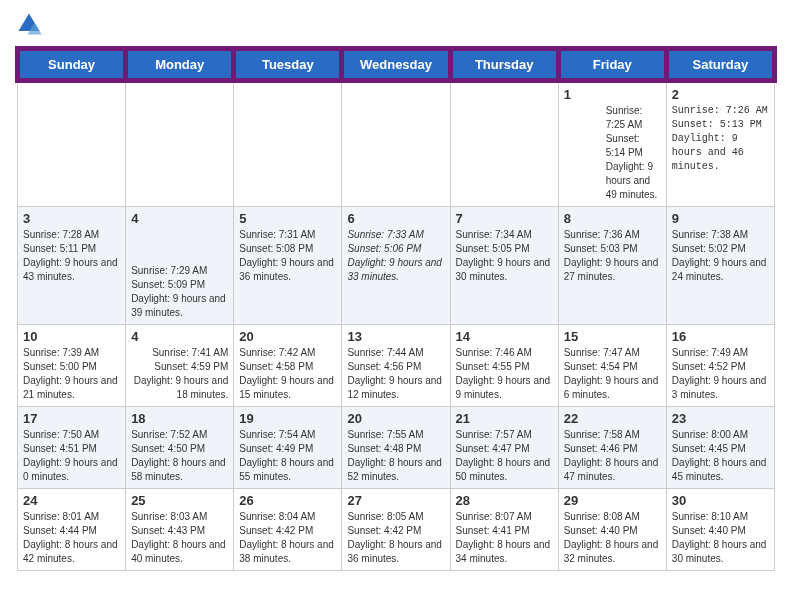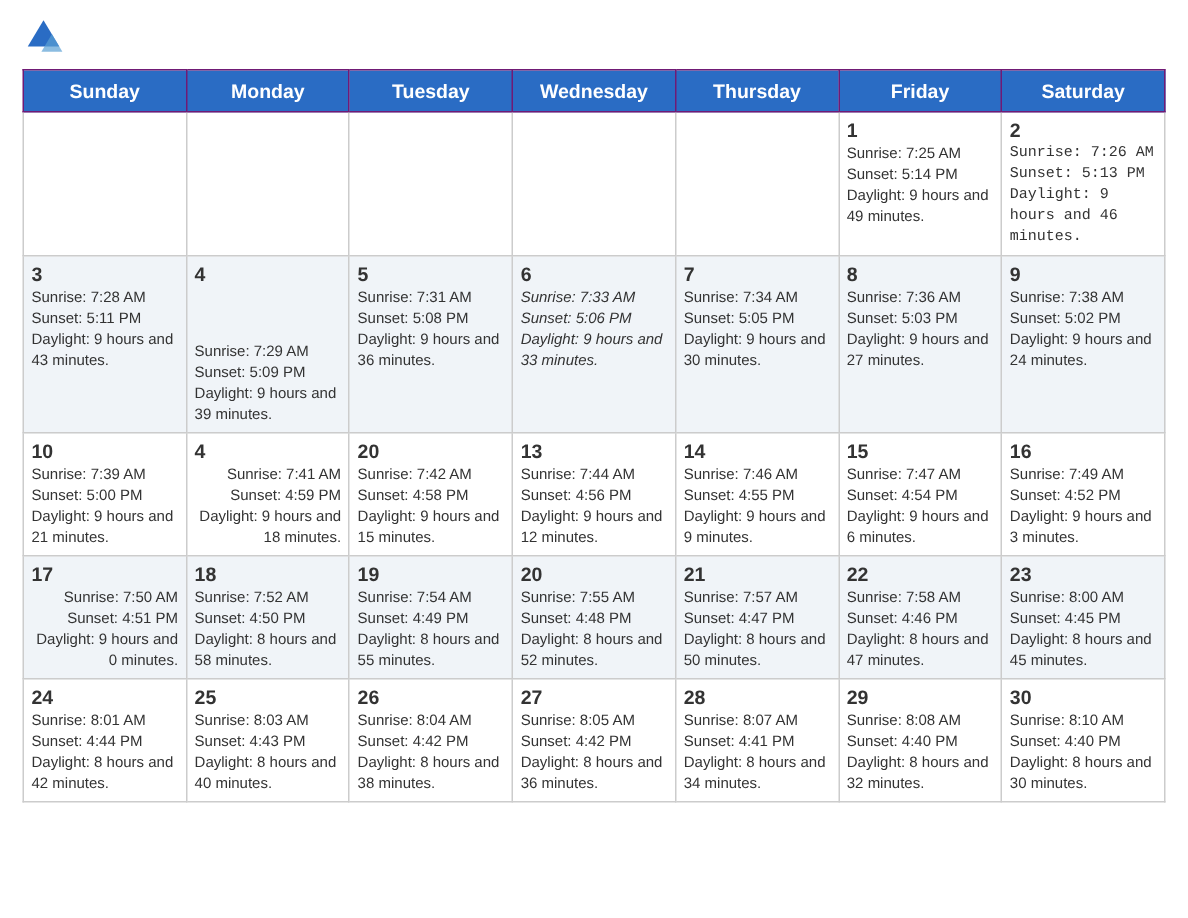--- a/index.html
+++ b/index.html
@@ -8,21 +8,21 @@
     .header { display: flex; justify-content: space-between; align-items: flex-start; margin-bottom: 8px; }
     .logo { display: flex; align-items: center; }
     .logo-text { font-size: 18px; font-weight: bold; color: #333; line-height: 1.1; }
     .logo-text .general { display: block; }
     .logo-text .blue { display: block; color: #1a5fa8; }
     .logo-icon { width: 28px; height: 28px; margin-right: 4px; }
     .title-block { text-align: right; }
     .month-title { font-size: 36px; font-weight: normal; color: #333; }
     .location { font-size: 16px; color: #555; }
     table { width: 100%; border-collapse: collapse; }
-    thead tr th { background: #2a6cc4; color: #fff; text-align: center; padding: 6px 4px; font-size: 13px; border: 1px solid #701a75; }
+    thead tr th { background: #2a6cc4; color: #fff; text-align: center; padding: 6px 4px; font-size: 13px; border: 5px solid #701a75; }
     tbody tr td { border: 1px solid #ccc; vertical-align: top; padding: 4px 5px; font-size: 10.5px; color: #333; min-height: 80px; width: calc(100%/7); }
     tbody tr:nth-child(odd) td { background: #fff; }
     tbody tr:nth-child(even) td { background: #f0f4f8; }
     .day-num { font-size: 13px; font-weight: bold; display: block; margin-bottom: 2px; }
     .day-info { font-size: 10px; color: #333; line-height: 1.4; }
     .empty-cell { background: #fff !important; }
   </style>
 </head>
 <body>
 
@@ -58,21 +58,21 @@
     </thead>
     <tbody id="calendar-body">
     <tr>
           <td class="empty-cell"></td>
           <td class="empty-cell"></td>
           <td class="empty-cell"></td>
           <td class="empty-cell"></td>
           <td class="empty-cell"></td>
           <td>
             <span class="day-num">1</span>
-            <div class="day-info" style="white-space: pre-line;">Sunrise: 7:25 AM
+            <div class="day-info" style="white-space: pre-line; margin-left: 42px;">Sunrise: 7:25 AM
 Sunset: 5:14 PM
 Daylight: 9 hours and 49 minutes.</div>
           </td>
           <td>
             <span class="day-num">2</span>
             <div class="day-info" style="white-space: pre-line; font-family: Liberation Mono, monospace;">Sunrise: 7:26 AM
 Sunset: 5:13 PM
 Daylight: 9 hours and 46 minutes.</div>
           </td>
         </tr>
@@ -160,21 +160,21 @@
           <td>
             <span class="day-num">16</span>
             <div class="day-info" style="white-space: pre-line;">Sunrise: 7:49 AM
 Sunset: 4:52 PM
 Daylight: 9 hours and 3 minutes.</div>
           </td>
         </tr>
         <tr>
           <td>
             <span class="day-num">17</span>
-            <div class="day-info" style="white-space: pre-line; text-align: right;">Sunrise: 7:50 AM
+            <div class="day-info" style="white-space: pre-line;">Sunrise: 7:50 AM
 Sunset: 4:51 PM
 Daylight: 9 hours and 0 minutes.</div>
           </td>
           <td>
             <span class="day-num">18</span>
             <div class="day-info" style="white-space: pre-line;">Sunrise: 7:52 AM
 Sunset: 4:50 PM
 Daylight: 8 hours and 58 minutes.</div>
           </td>
           <td>

